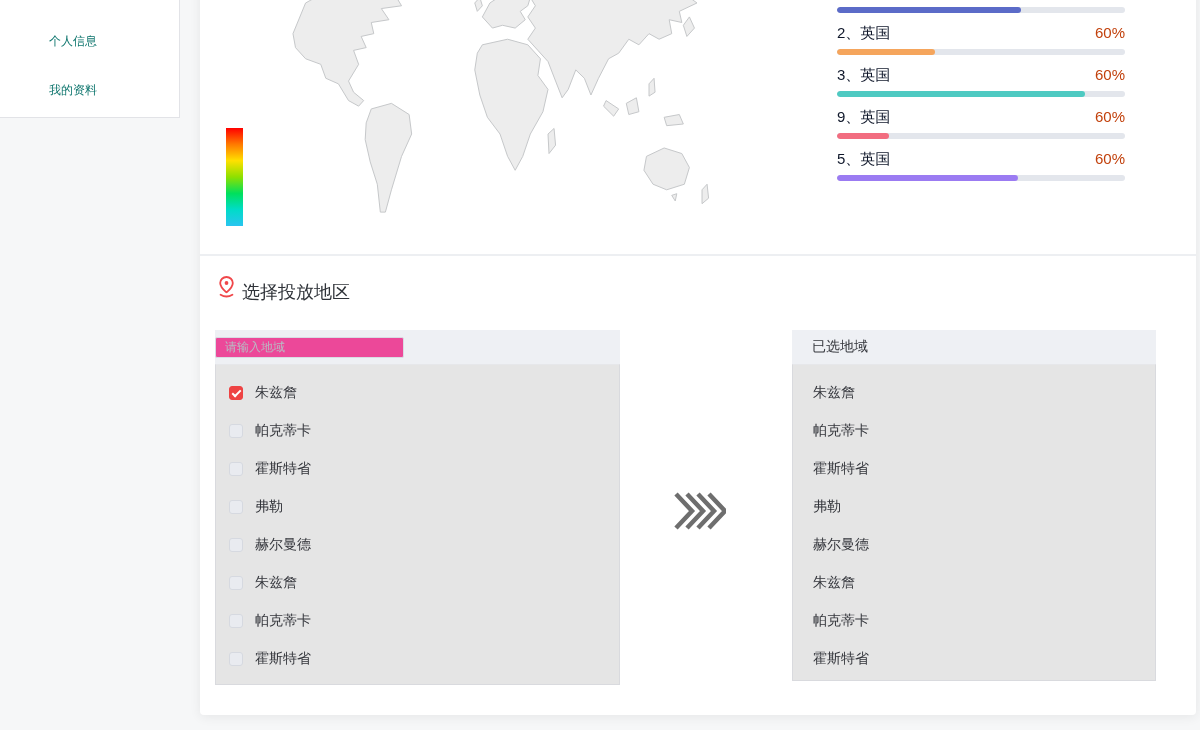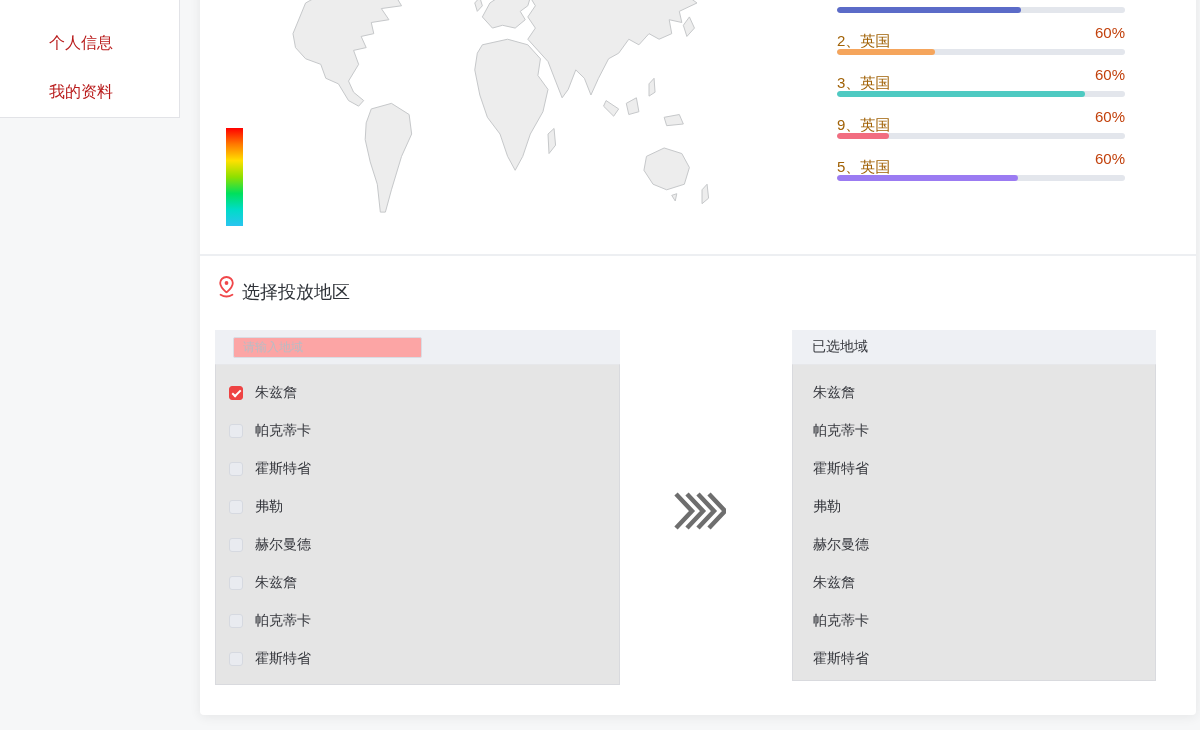--- a/index.html
+++ b/index.html
@@ -8,57 +8,57 @@
     background:#f6f7f8;
     font-family:"Liberation Sans","DejaVu Sans",sans-serif;
     color:#303133;
   }
   
   .sidebar-box{
     position:absolute;left:-2px;top:-30px;width:182px;height:148px;
     background:#fff;border:1px solid #e2e3e7;box-sizing:border-box;
   }
   .menu-item{
-    position:absolute;left:50px;font-size:16px;color:#b91c1c;cursor:pointer;white-space:nowrap;
+    position:absolute;left:50px;font-size:12px;color:#0f766e;cursor:pointer;white-space:nowrap;
   }
   .menu-item.m1{top:62px;}
   .menu-item.m2{top:111px;}
   .clipped-marks{position:absolute;left:25px;top:28px;width:45px;height:3px;overflow:hidden;}
   
   .card{
     position:absolute;left:200px;top:-20px;width:996px;height:735px;
     background:#fff;border-radius:4px;box-shadow:0 2px 12px rgba(0,0,0,.07);
   }
   .divider{position:absolute;left:200px;top:254px;width:996px;height:2px;background:#edeff2;}
   
   .world-map{position:absolute;left:245px;top:-50px;width:505px;height:290px;}
   .world-map path{fill:#ededed;stroke:#c6c8ca;stroke-width:1;vector-effect:non-scaling-stroke;}
   .legend{position:absolute;left:226px;top:128px;width:17px;height:98px;}
   
   .ranking{position:absolute;left:837px;top:-19px;width:288px;}
   .rank-item{height:42px;}
   .rank-line{display:flex;justify-content:space-between;height:20px;line-height:20px;margin-bottom:6px;font-size:15px;}
-  .rank-label{color:#a16207;margin-top:8px;}
+  .rank-label{color:#0f172a;}
   .rank-percent{color:#c2410c;}
   .bar{height:6px;border-radius:3px;background:#e3e6ec;overflow:hidden;}
   .bar-fill{height:6px;border-radius:3px;}
   
   .pin-icon{position:absolute;left:217px;top:275px;}
   .section-title{position:absolute;left:242px;top:280px;font-size:18px;font-weight:500;color:#2f3339;}
   
   .panel{position:absolute;top:330px;box-sizing:border-box;}
   .panel.src{left:215px;width:405px;}
   .panel.dst{left:792px;width:364px;}
   .panel-head{height:34px;background:#eef0f4;display:flex;align-items:center;}
   .panel-body{background:#e5e5e5;border:1px solid #d9dade;border-top:1px solid #e6e7ea;padding-top:9px;}
   .panel.src .panel-body{height:310px;}
   .panel.dst .panel-body{height:306px;}
   .search-input{
-    margin-left:18px;width:189px;height:21px;box-sizing:border-box;
-    border:1px solid #d9dce3;border-radius:2px;background:#fca5a5;
+    width:189px;height:21px;box-sizing:border-box;
+    border:1px solid #d9dce3;border-radius:2px;background:#ec4899;
     font-size:12px;color:#333;padding:0 9px;outline:none;
   }
   .search-input::placeholder{color:#b8bcc4;}
   .head-title{margin-left:20px;font-size:14px;color:#33353b;}
   .row{height:38px;display:flex;align-items:center;padding-left:13px;cursor:pointer;}
   .checkbox{width:14px;height:14px;box-sizing:border-box;border-radius:3px;
     background:#e9ebf0;border:1px solid #d6d9e0;position:relative;flex:0 0 auto;}
   .checkbox.checked{background:var(--checked,#ee4343);border-color:var(--checked,#ee4343);}
   .checkbox.checked::after{
     content:"";position:absolute;left:2px;top:3px;width:7px;height:3px;

